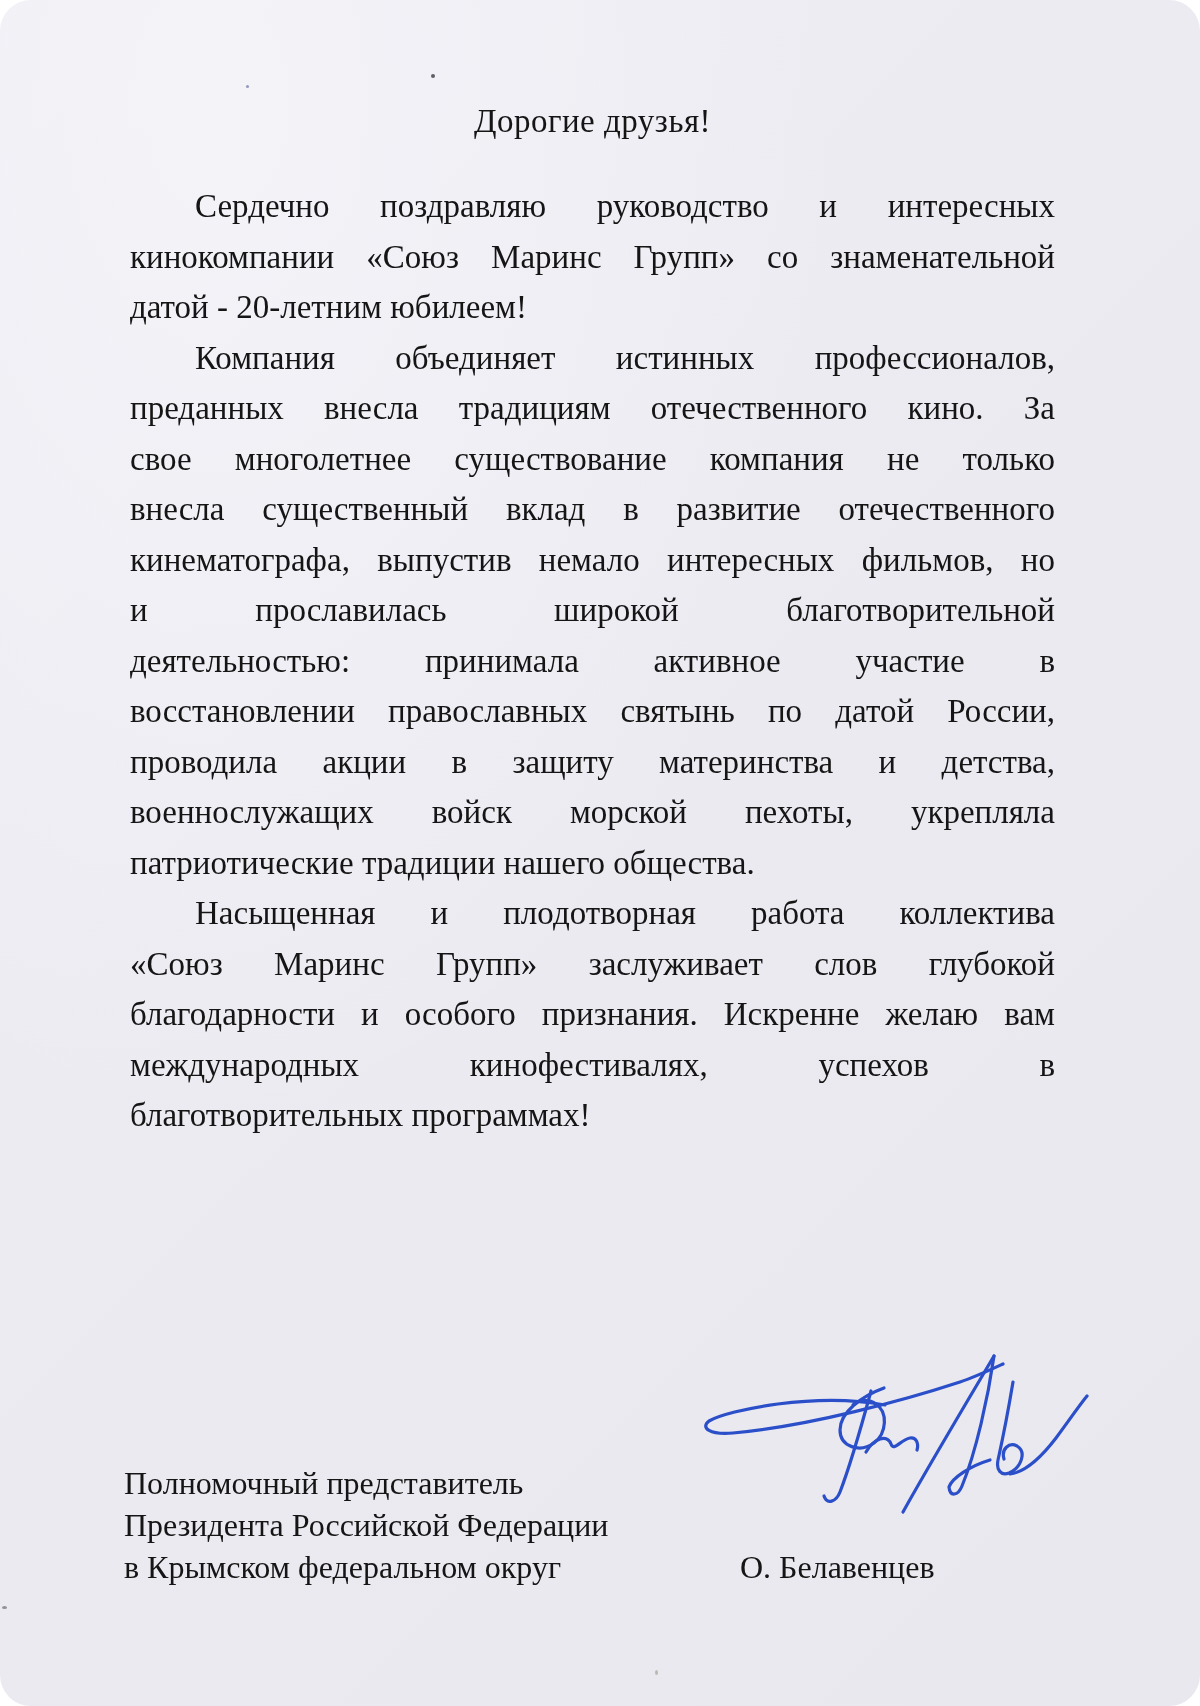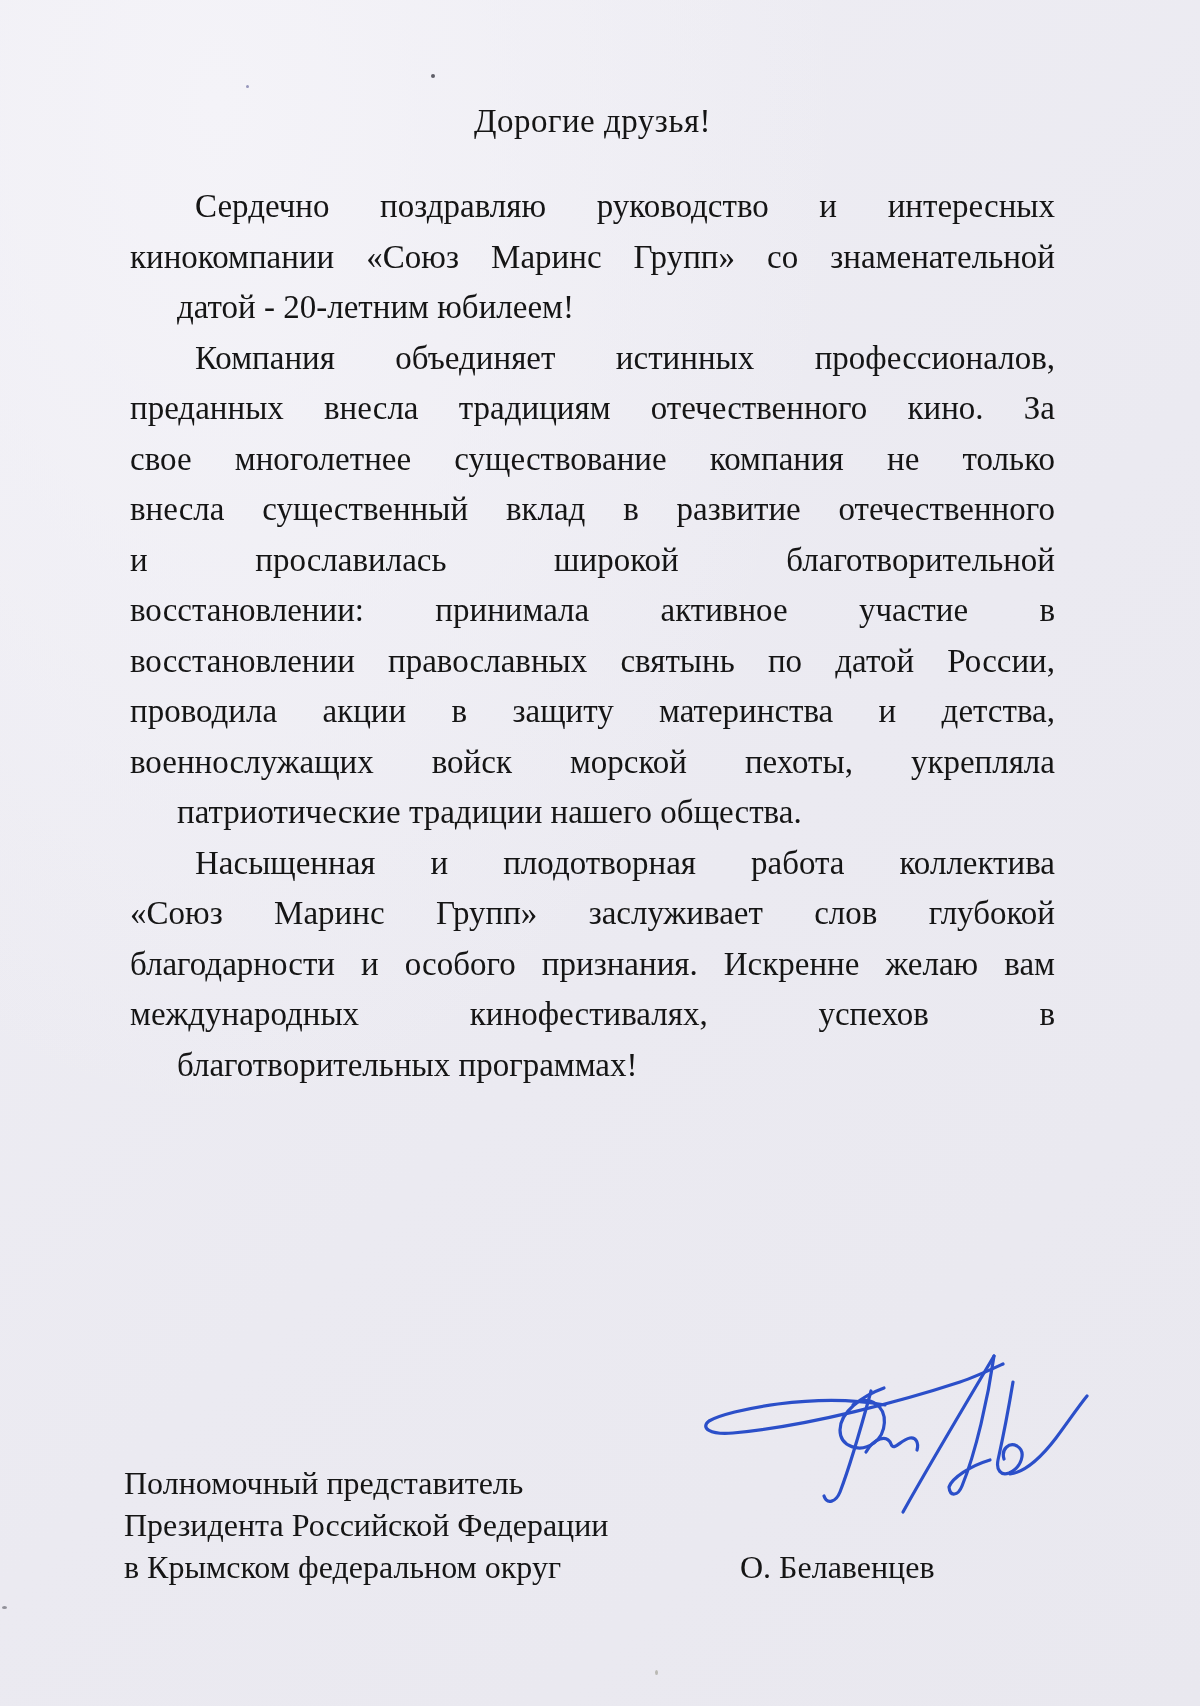--- a/index.html
+++ b/index.html
@@ -9,20 +9,21 @@
   .page {
     position: relative;
     width: 1200px;
     height: 1706px;
     overflow: hidden;
     background:
       radial-gradient(ellipse at 18% 6%, #f4f3f8 0%, rgba(244,243,248,0) 45%),
       linear-gradient(135deg, #efeef4 0%, #ebeaf1 55%, #e9e8ef 100%);
     font-family: "Liberation Serif", "DejaVu Serif", serif;
     color: #151515;
+    border-radius: 31px;
   }
   .title {
     position: absolute;
     top: 103px;
     left: 130px;
     width: 925px;
     text-align: center;
     font-size: 33px;
     letter-spacing: 0.5px;
   }
@@ -39,21 +40,20 @@
     text-align: justify;
     text-align-last: justify;
     white-space: normal;
     overflow: hidden;
   }
   .body-block .line.indent {
     padding-left: 65px;
   }
   .body-block .line.last {
     text-align-last: left;
-    margin-left: 47px;
   }
   .signoff {
     position: absolute;
     top: 1462px;
     left: 124px;
     width: 640px;
     font-size: 32px;
   }
   .signoff .pos-line {
     height: 42px;
@@ -94,22 +94,23 @@
   <div class="title">Дорогие друзья!</div>
 
   <div class="body-block">
       <div class="line indent">Сердечно поздравляю руководство и интересных</div>
       <div class="line">кинокомпании «Союз Маринс Групп» со знаменательной</div>
       <div class="line last">датой - 20-летним юбилеем!</div>
       <div class="line indent">Компания объединяет истинных профессионалов,</div>
       <div class="line">преданных внесла традициям отечественного кино. За</div>
       <div class="line">свое многолетнее существование компания не только</div>
       <div class="line">внесла существенный вклад в развитие отечественного</div>
+      <div class="line">кинематографа, выпустив немало интересных фильмов, но</div>
       <div class="line">и прославилась широкой благотворительной</div>
-      <div class="line">восстановлении: принимала активное участие в</div>
+      <div class="line">деятельностью: принимала активное участие в</div>
       <div class="line">восстановлении православных святынь по датой России,</div>
       <div class="line">проводила акции в защиту материнства и детства,</div>
       <div class="line">военнослужащих войск морской пехоты, укрепляла</div>
       <div class="line last">патриотические традиции нашего общества.</div>
       <div class="line indent">Насыщенная и плодотворная работа коллектива</div>
       <div class="line">«Союз Маринс Групп» заслуживает слов глубокой</div>
       <div class="line">благодарности и особого признания. Искренне желаю вам</div>
       <div class="line">международных кинофестивалях, успехов в</div>
       <div class="line last">благотворительных программах!</div>
     </div>

